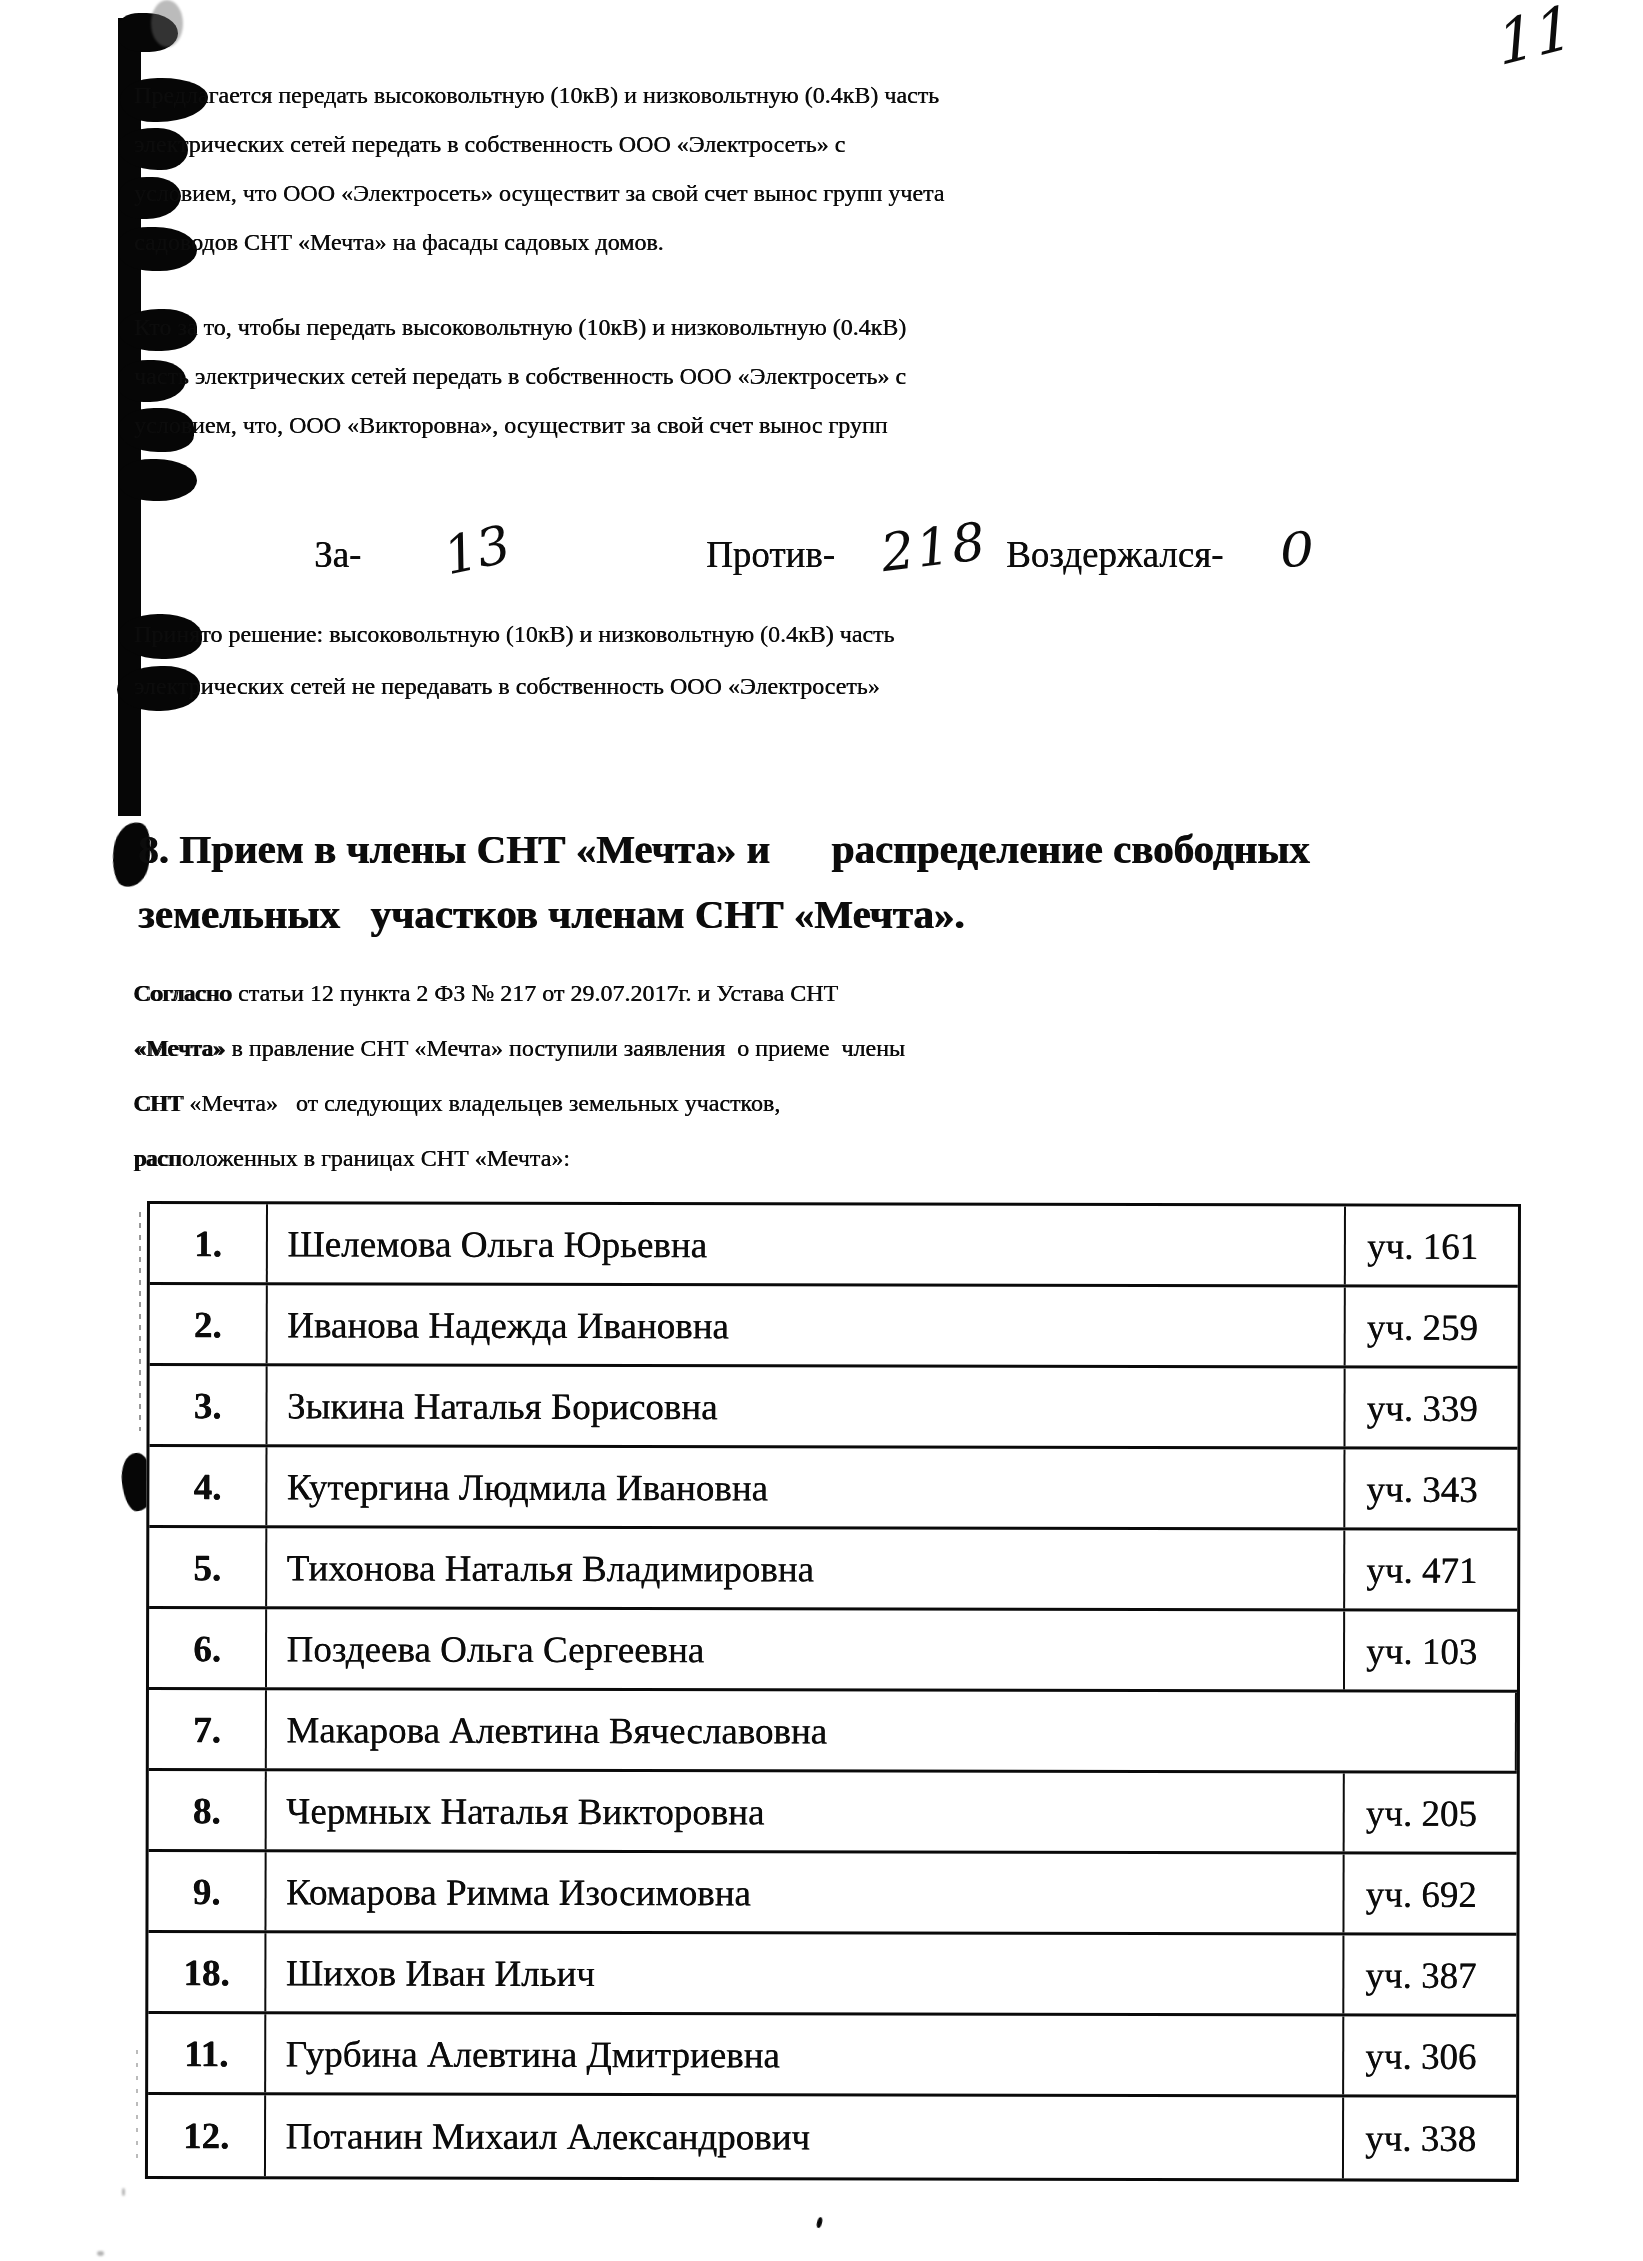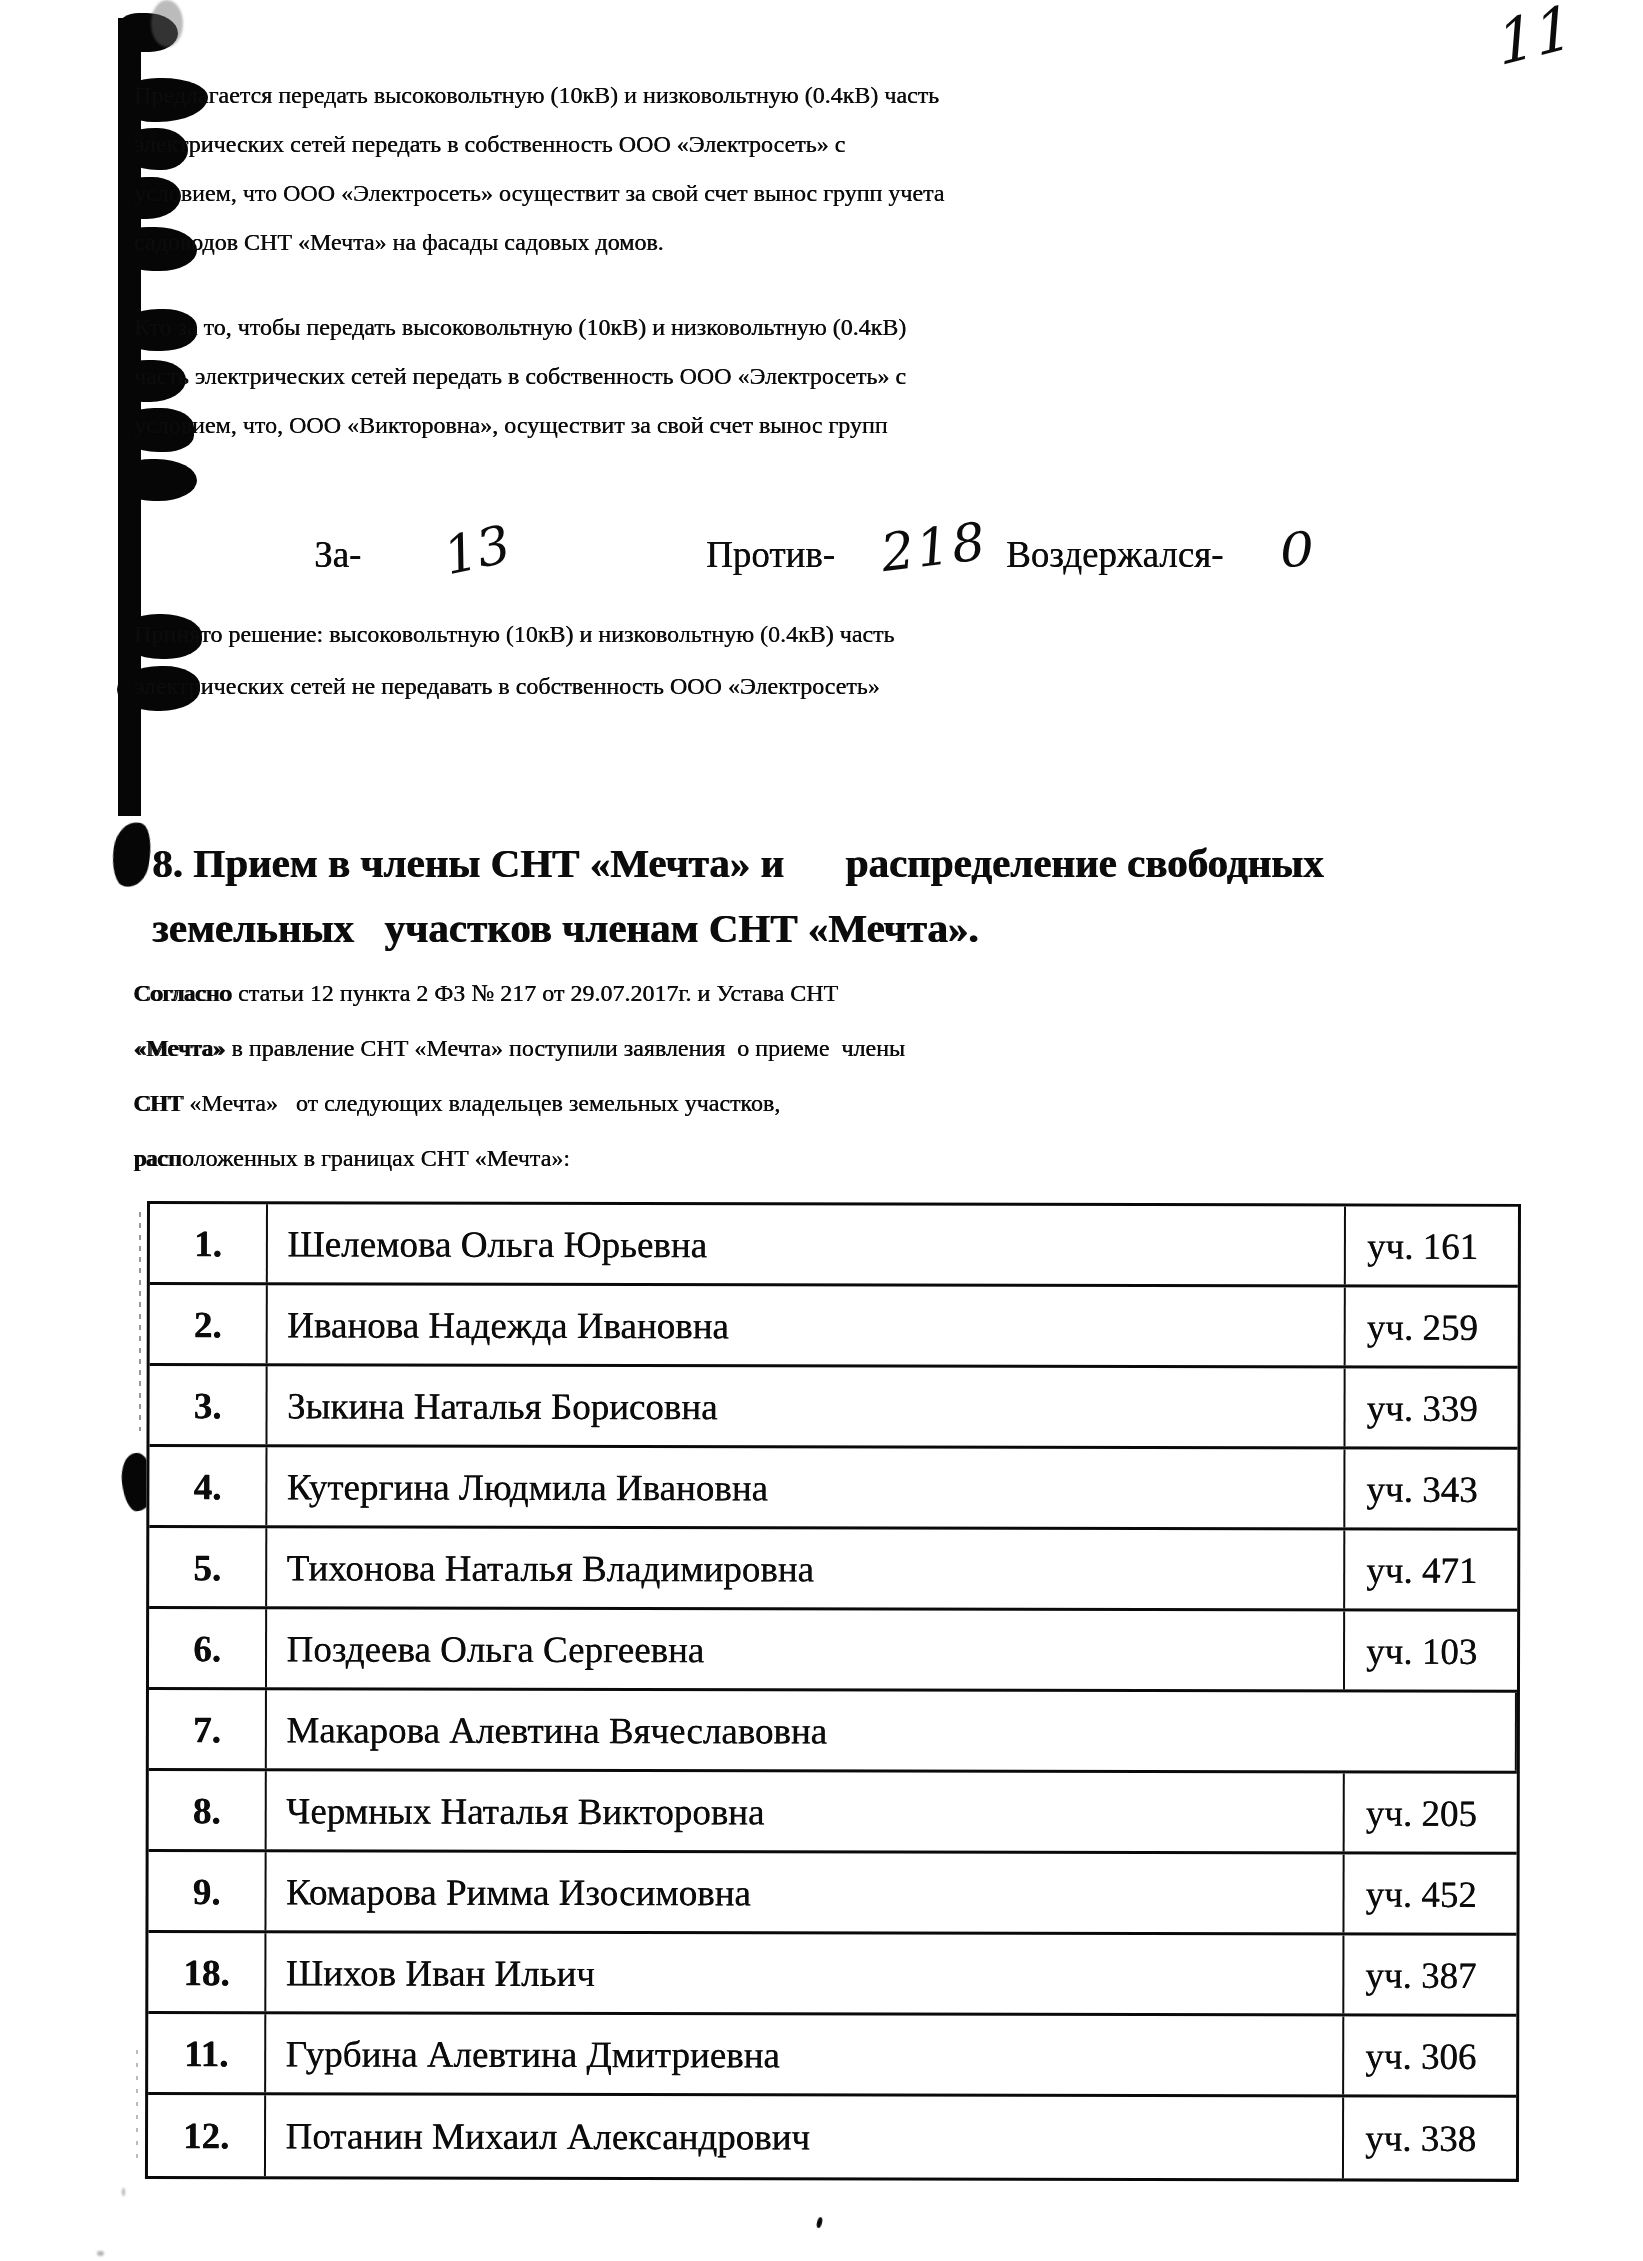--- a/index.html
+++ b/index.html
@@ -106,21 +106,21 @@
     <span class="hand hv" style="left:881px;top:-3.2px;transform:rotate(-7deg);letter-spacing:2.4px;">218</span>
     <span class="label" style="left:1006px;">Воздержался-</span>
     <span class="hand hv" style="left:1282px;top:1.6px;transform:rotate(-5deg) scaleX(1.15);font-size:47px;">0</span>
   </div>
 
   <section class="para p3">
     <div class="line">Принято решение: высоковольтную (10кВ) и низковольтную (0.4кВ) часть</div>
     <div class="line">электрических сетей не передавать в собственность ООО «Электросеть»</div>
   </section>
 
-  <h2 class="heading" style="margin:14px;">
+  <h2 class="heading" style="margin:0;">
     <div class="line">8. Прием в члены СНТ «Мечта» и      распределение свободных</div>
     <div class="line">земельных   участков членам СНТ «Мечта».</div>
   </h2>
 
   <section class="para p4">
     <div class="line"><span class="lead">Согласно</span><span> статьи 12 пункта 2 ФЗ № 217 от 29.07.2017г. и Устава СНТ</span></div>
     <div class="line"><span class="lead">«Мечта»</span><span> в правление СНТ «Мечта» поступили заявления  о приеме  члены</span></div>
     <div class="line"><span class="lead">СНТ</span><span> «Мечта»   от следующих владельцев земельных участков,</span></div>
     <div class="line"><span class="lead">расп</span><span>оложенных в границах СНТ «Мечта»:</span></div>
   </section>
@@ -161,21 +161,21 @@
       <div class="cell c2">Макарова Алевтина Вячеславовна</div>
     </div>
     <div class="row">
       <div class="cell c1">8.</div>
       <div class="cell c2">Чермных Наталья Викторовна</div>
       <div class="cell c3">уч. 205</div>
     </div>
     <div class="row">
       <div class="cell c1">9.</div>
       <div class="cell c2">Комарова Римма Изосимовна</div>
-      <div class="cell c3">уч. 452</div>
+      <div class="cell c3">уч. 692</div>
     </div>
     <div class="row">
       <div class="cell c1">18.</div>
       <div class="cell c2">Шихов Иван Ильич</div>
       <div class="cell c3">уч. 387</div>
     </div>
     <div class="row">
       <div class="cell c1">11.</div>
       <div class="cell c2">Гурбина  Алевтина Дмитриевна</div>
       <div class="cell c3">уч. 306</div>

